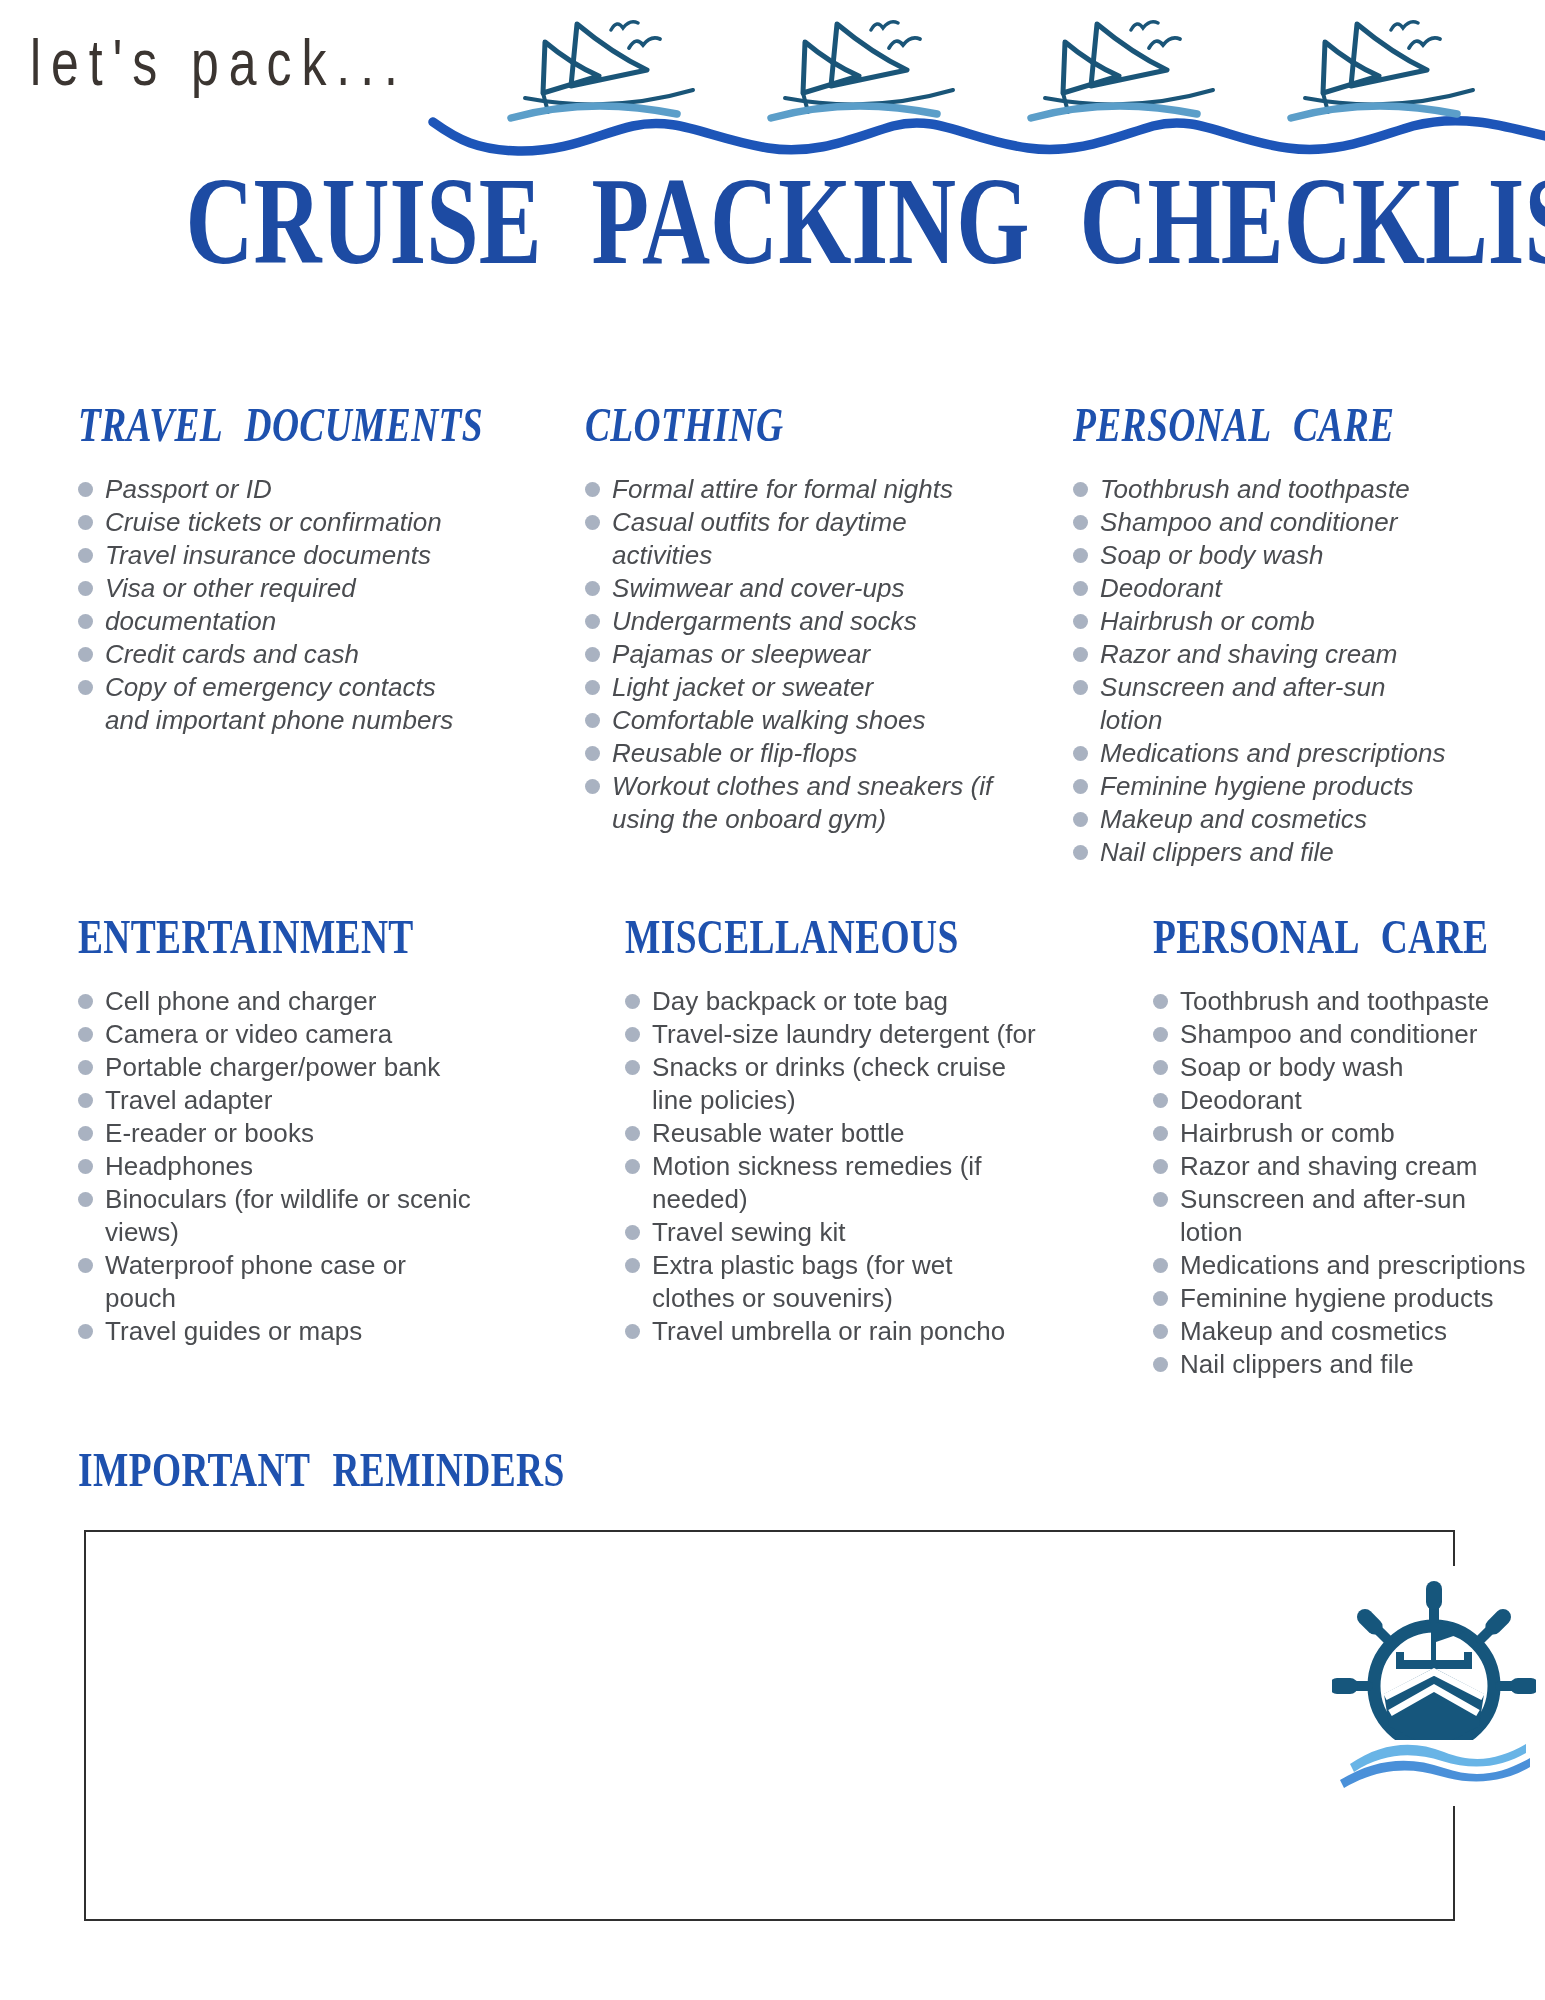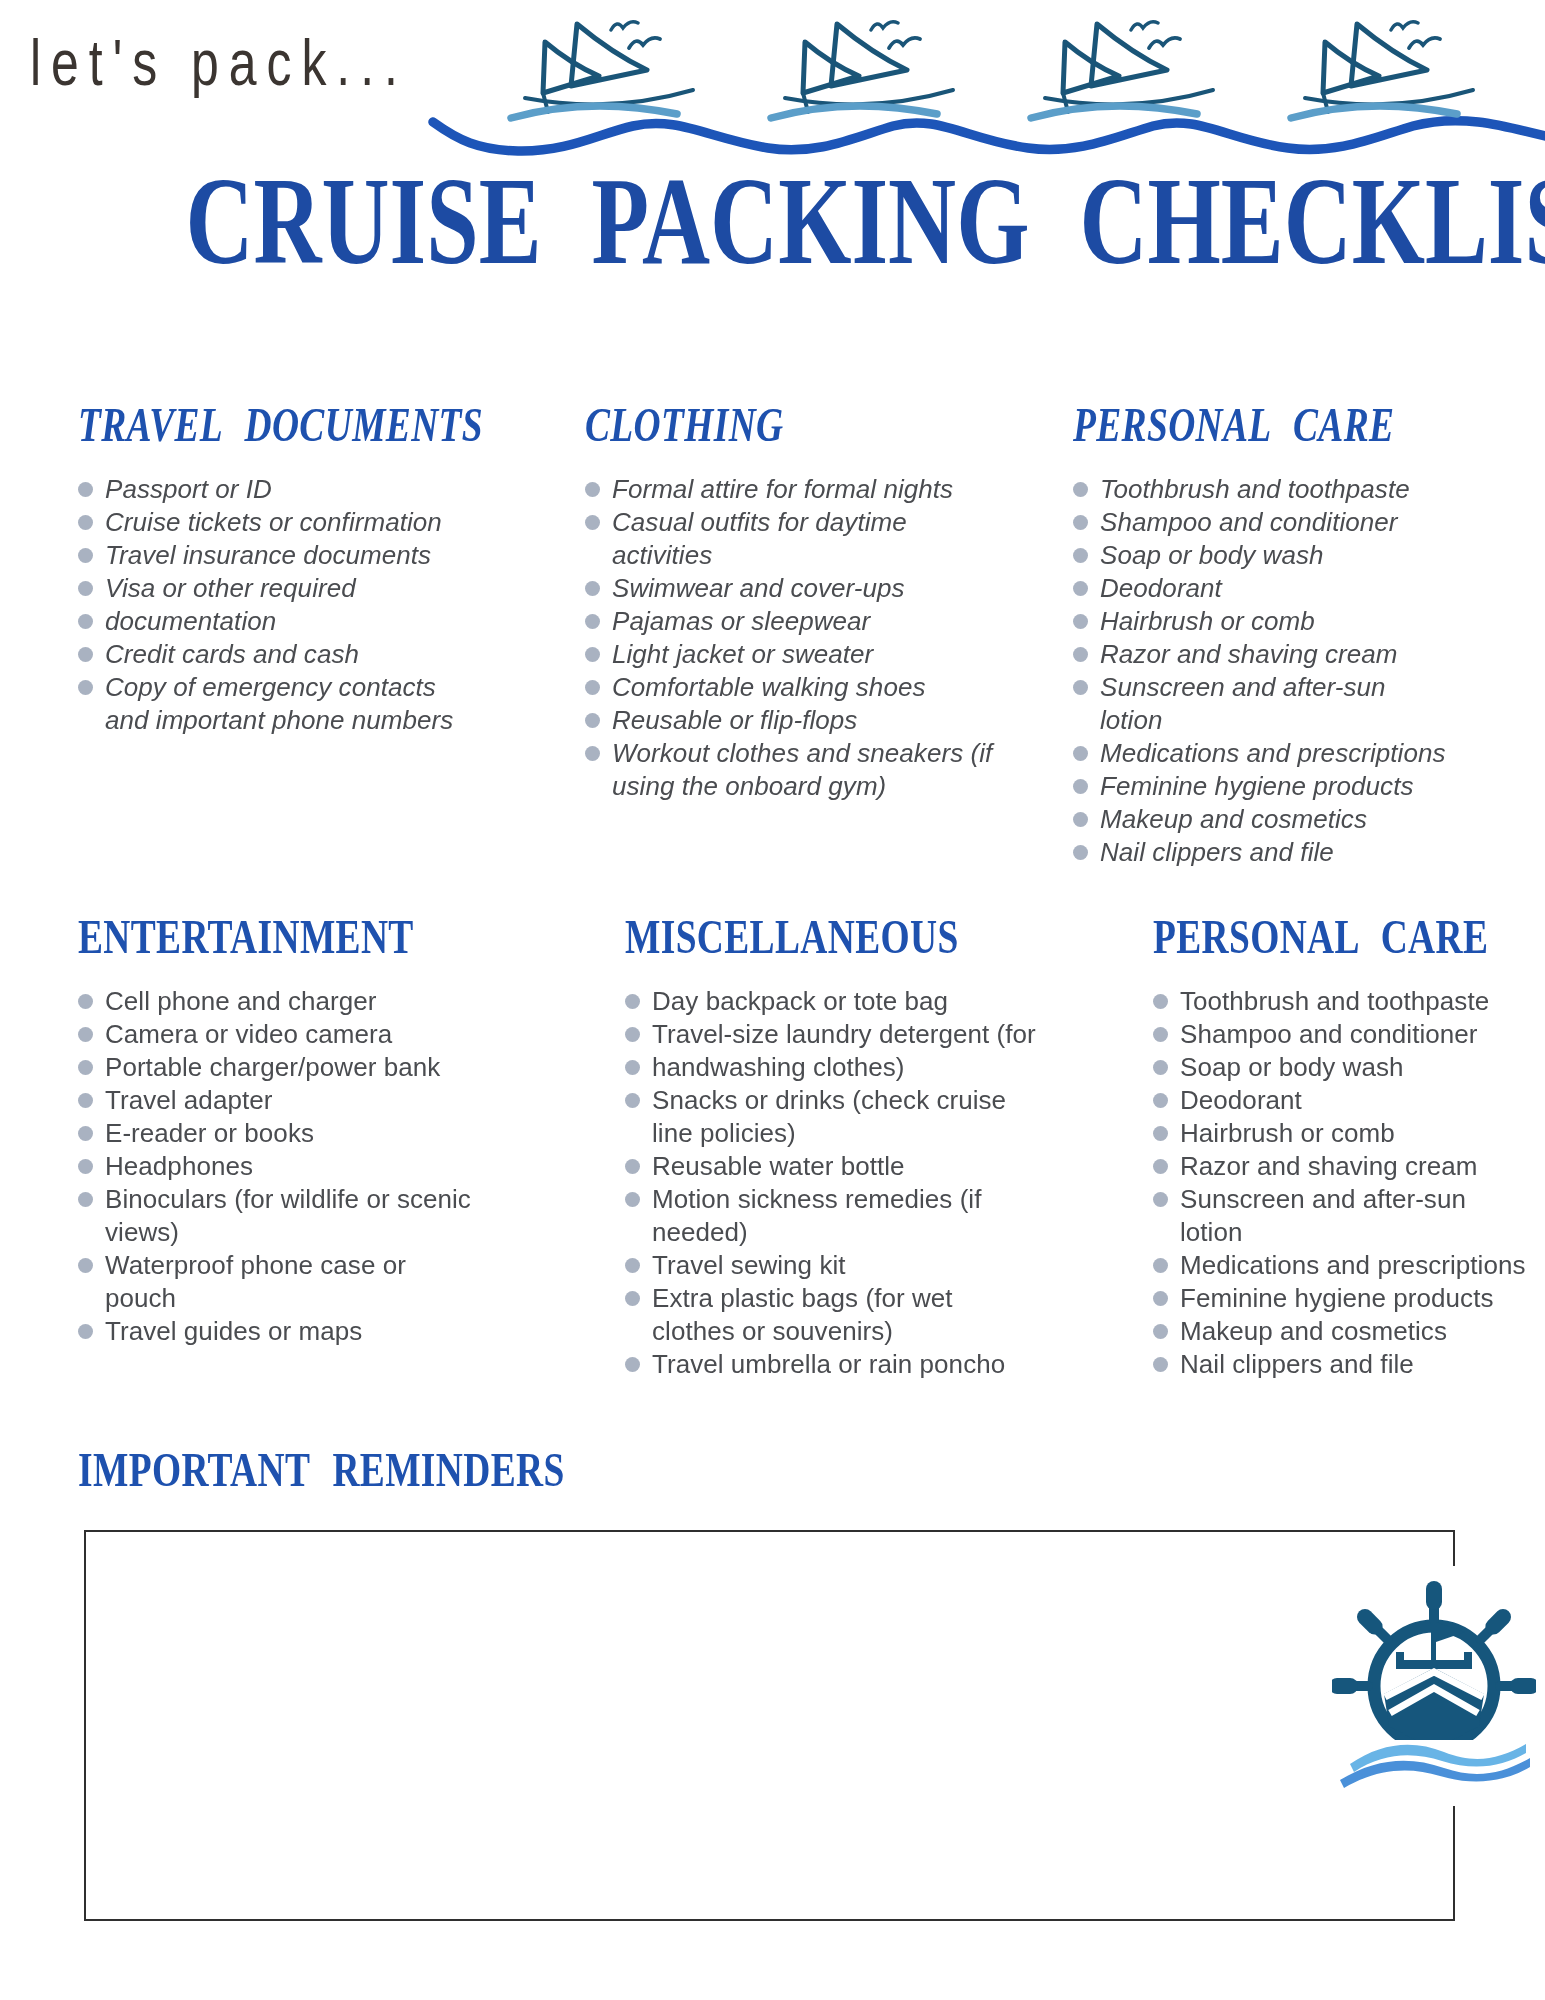--- a/index.html
+++ b/index.html
@@ -163,20 +163,24 @@
         <li class="no-bullet">
           <span class="dot"></span>
           <span class="txt">activities</span>
         </li>
         <li>
           <span class="dot"></span>
           <span class="txt">Swimwear and cover-ups</span>
         </li>
         <li>
           <span class="dot"></span>
+          <span class="txt">Undergarments and socks</span>
+        </li>
+        <li>
+          <span class="dot"></span>
           <span class="txt">Pajamas or sleepwear</span>
         </li>
         <li>
           <span class="dot"></span>
           <span class="txt">Light jacket or sweater</span>
         </li>
         <li>
           <span class="dot"></span>
           <span class="txt">Comfortable walking shoes</span>
         </li>
@@ -302,24 +306,20 @@
   <section>
     <h2 class="sec">MISCELLANEOUS</h2>
     <ul class="list">
         <li>
           <span class="dot"></span>
           <span class="txt">Day backpack or tote bag</span>
         </li>
         <li>
           <span class="dot"></span>
           <span class="txt">Travel-size laundry detergent (for</span>
-        </li>
-        <li>
-          <span class="dot"></span>
-          <span class="txt">handwashing clothes)</span>
         </li>
         <li>
           <span class="dot"></span>
           <span class="txt">Snacks or drinks (check cruise</span>
         </li>
         <li class="no-bullet">
           <span class="dot"></span>
           <span class="txt">line policies)</span>
         </li>
         <li>

